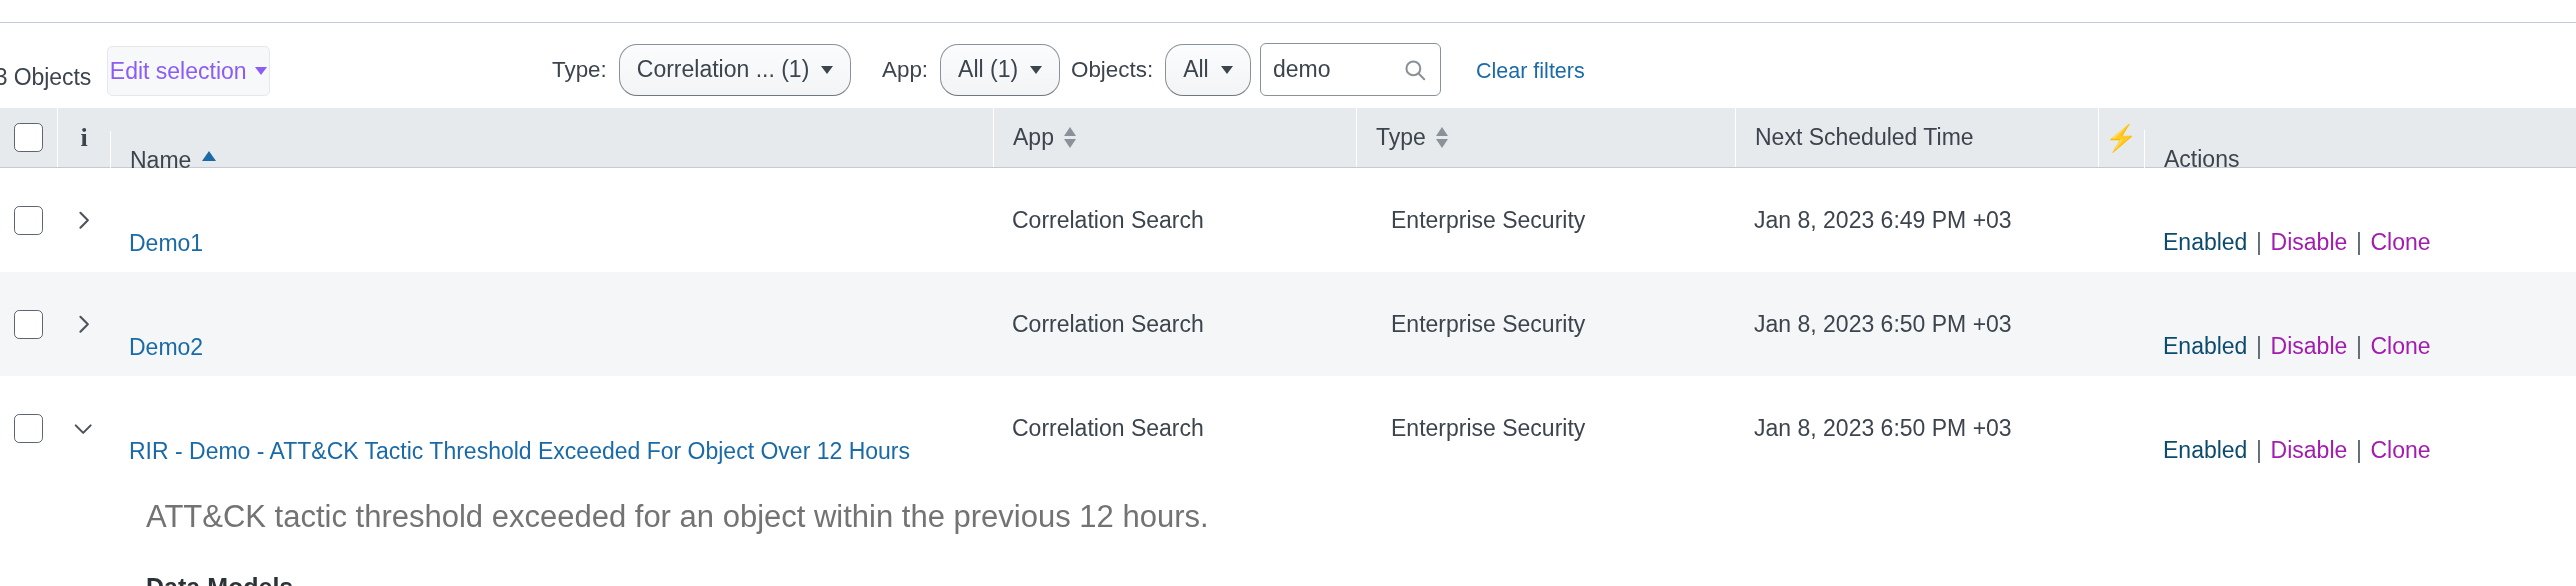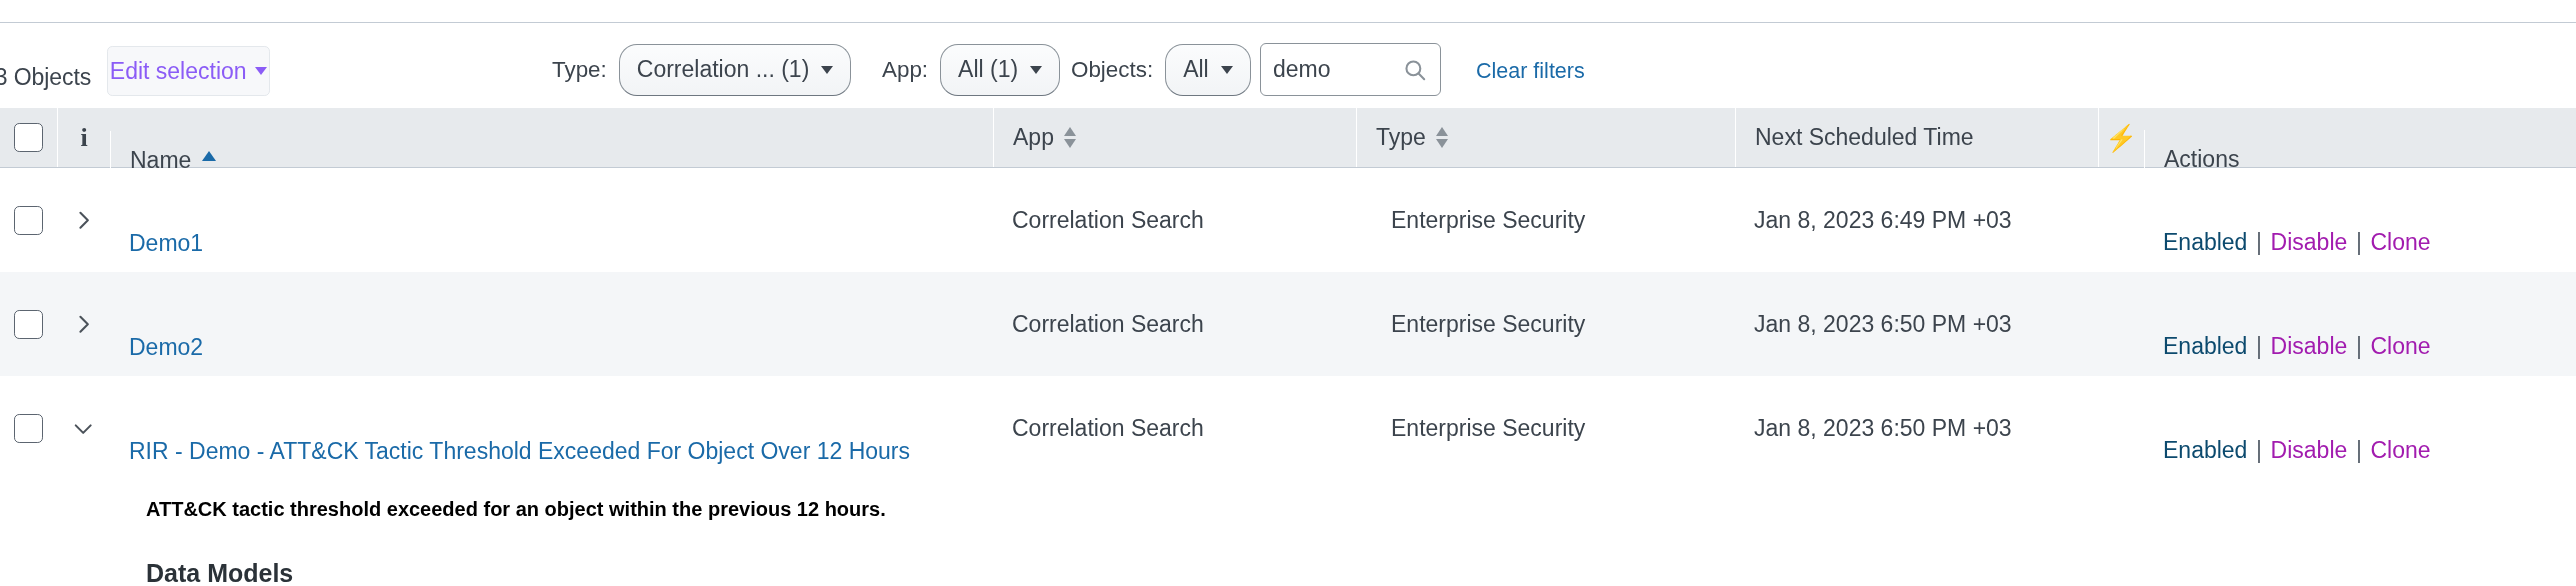--- a/index.html
+++ b/index.html
@@ -297,24 +297,23 @@
     text-decoration: none;
   }
 
   
   .expand {
     background: #ffffff;
     padding: 15.5px 0 0 0;
   }
   .expand-inner { padding-left: 146px; }
   .expand-desc {
-    font-size: 20px;
-    color: #000000;
+    font-size: 31px;
+    color: #737373;
     line-height: 1.35;
-    font-weight: bold;
   }
   .expand-section-title {
     font-size: 25px;
     font-weight: bold;
     color: #2b3238;
     margin-top: 36px;
   }
   .dm-item {
     display: flex;
     align-items: center;

